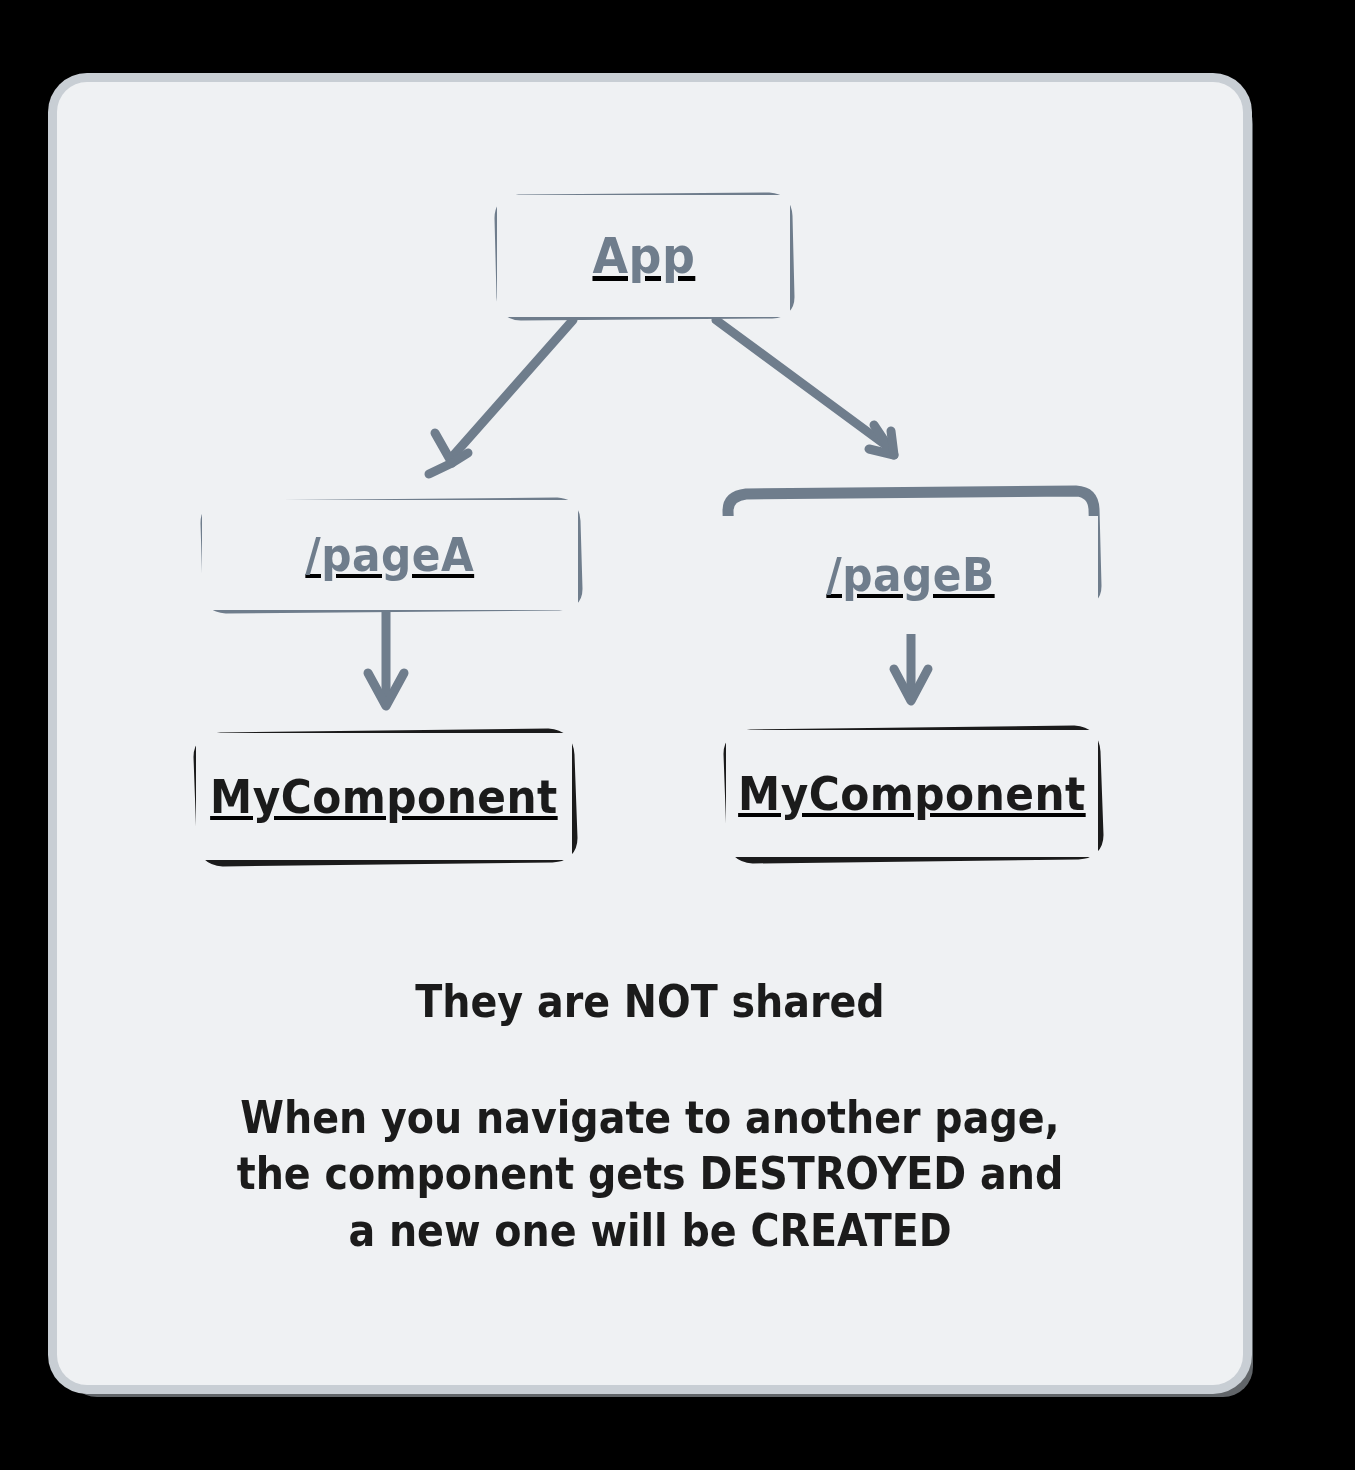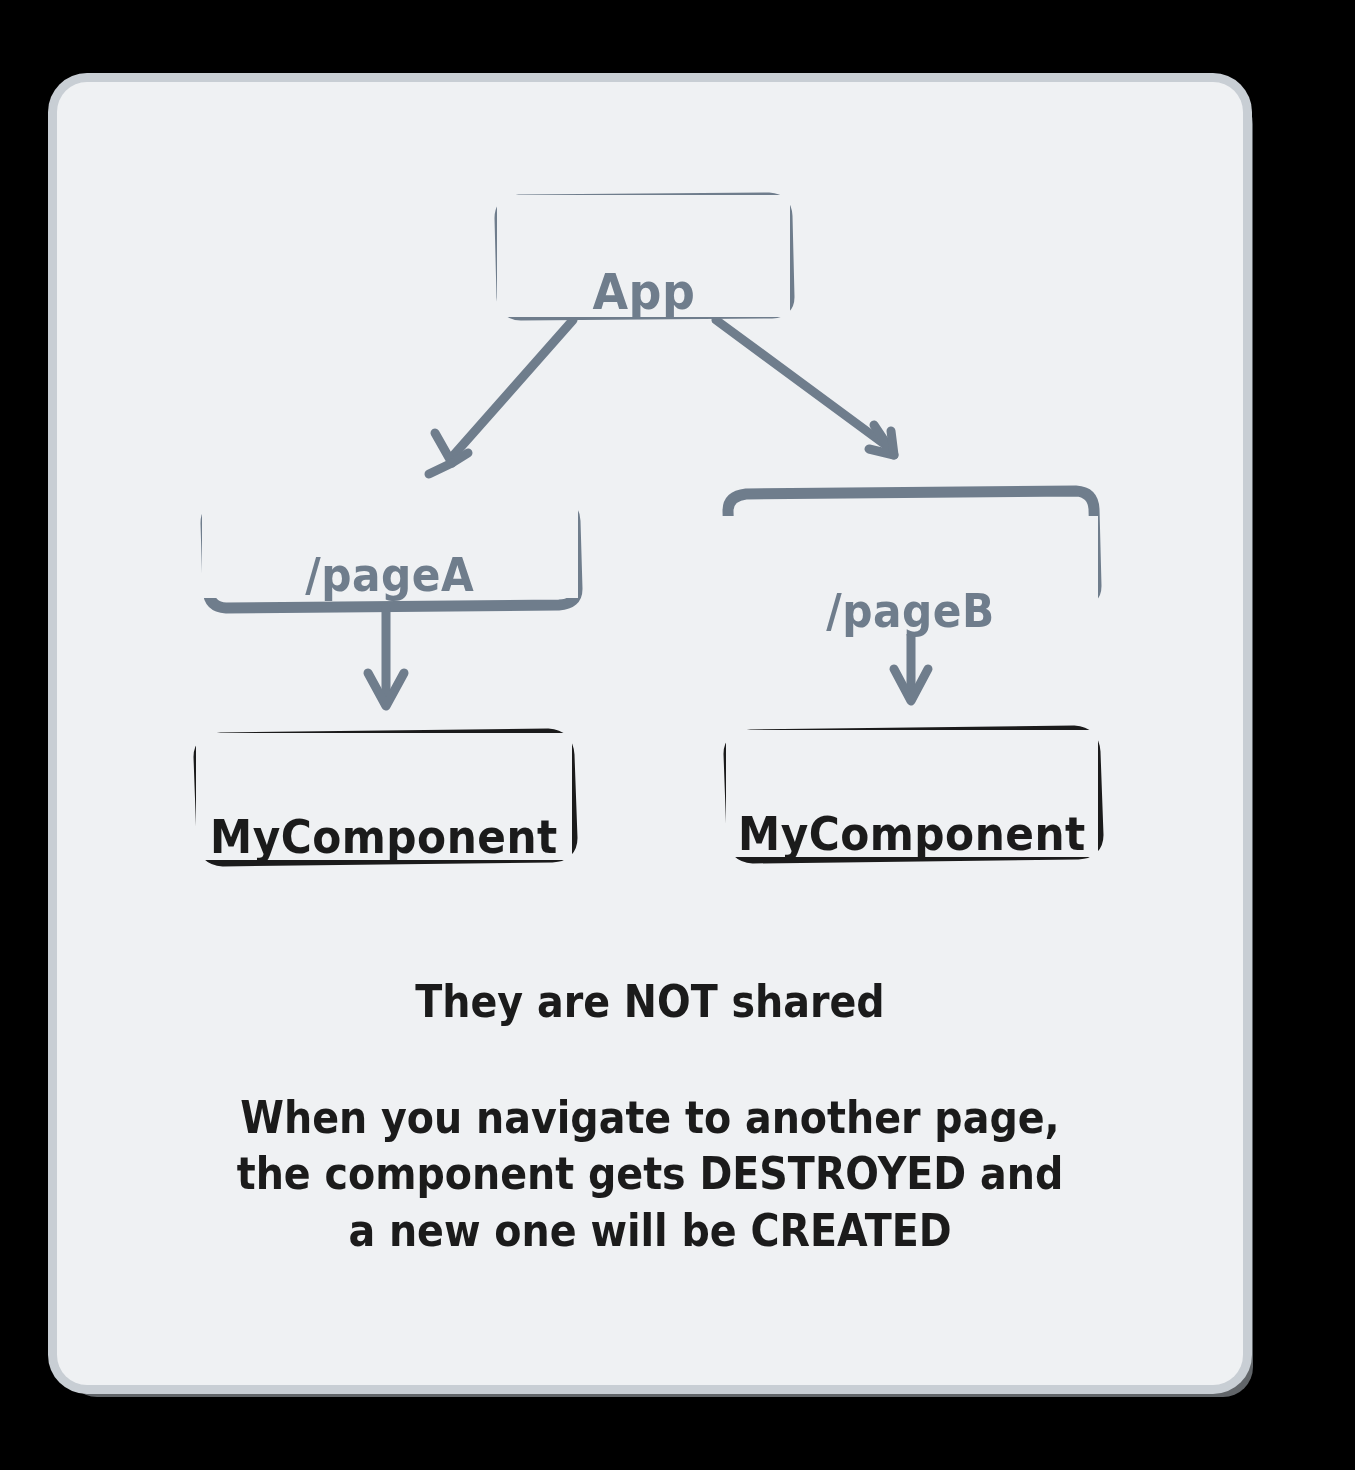--- a/index.html
+++ b/index.html
@@ -42,24 +42,25 @@
     left: 0; top: 0;
     width: 1355px;
     height: 1470px;
     pointer-events: none;
   }
 
   
   .node {
     position: absolute;
     display: flex;
-    align-items: flex-end;
+    align-items: center;
     justify-content: center;
     box-sizing: border-box;
     background: #eff1f3;
+    text-decoration: underline;
   }
   .node-label {
     font-family: "DejaVu Sans", sans-serif;
     font-weight: bold;
     letter-spacing: 0.5px;
     white-space: nowrap;
     line-height: 1;
     transform: scaleX(0.92);
   }
 
@@ -69,21 +70,21 @@
     top: 195px;
     width: 293px;
     height: 122px;
   }
   #node-app .node-label {
     font-size: 50px;
     color: #6f7d8c;
   }
 
   
-  #node-pagea { left: 202px; top: 488px; width: 376px; height: 110px; }
+  #node-pagea { left: 202px; top: 500px; width: 376px; height: 110px; }
   #node-pageb { left: 722px; top: 516px; width: 376px; height: 118px; }
   .page-label {
     font-size: 46px;
     color: #6f7d8c;
   }
 
   
   #node-compa { left: 196px; top: 733px; width: 376px; height: 127px; }
   #node-compb { left: 726px; top: 730px; width: 372px; height: 127px; }
   .comp-label {

